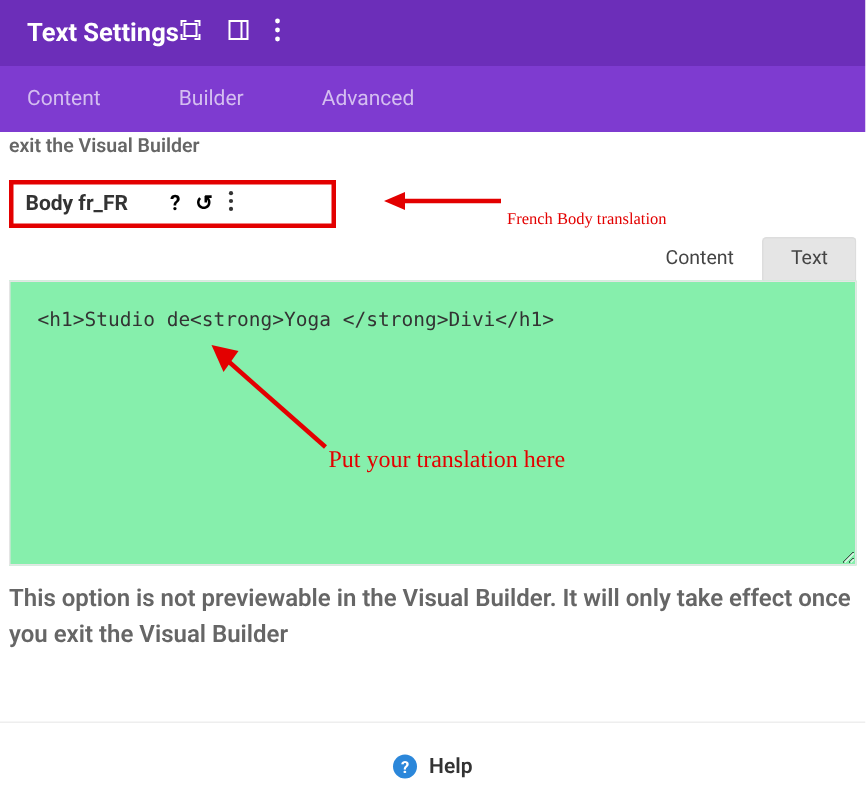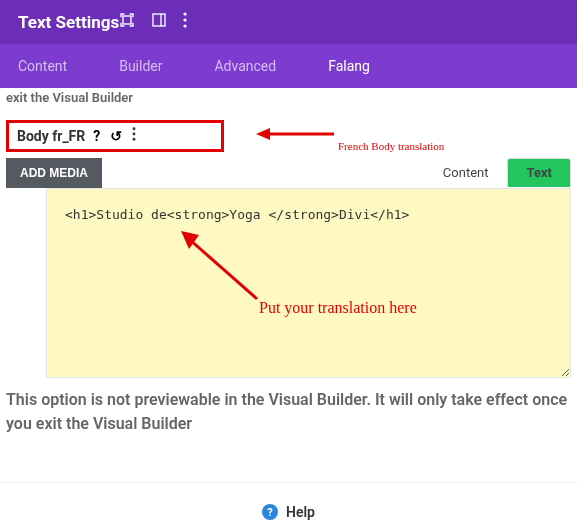--- a/index.html
+++ b/index.html
@@ -45,21 +45,21 @@
       display: flex;
       align-items: center;
       position: relative;
       margin-bottom: 4px;
     }
     .field-box {
       border: 3px solid #e30000;
       padding: 4px 8px;
       display: inline-flex;
       align-items: center;
-      gap: 8px;
+      gap: 28px;
       width: 218px;
       height: 32px;
     }
     .field-label { font-size: 14px; font-weight: 700; color: #333; }
     .field-icons { display: flex; gap: 10px; align-items: center; }
     .field-icons span { font-size: 14px; font-weight: 700; cursor: pointer; }
     
     .arrow1 {
       position: absolute;
       left: 250px;
@@ -90,40 +90,39 @@
       display: flex;
     }
     .ed-tab {
       padding: 6px 18px;
       font-size: 13px;
       color: #444;
       cursor: pointer;
       border: 1px solid transparent;
     }
     .ed-tab.active {
-      background: #22c55e;
+      background: #e5e5e5;
       border: 1px solid #ddd;
       border-bottom: none;
       border-radius: 3px 3px 0 0;
-      font-weight: 700;
+      font-weight: 400;
     }
     .clear { clear: both; }
     
     .editor {
-      background: #fef9c3;
+      background: #86efac;
       border: 1px solid #e5e5e5;
       min-height: 190px;
       padding: 18px;
       font-family: Consolas, Monaco, monospace;
       font-size: 13px;
       color: #333;
       position: relative;
       resize: vertical;
       overflow: auto;
-      margin-left: 40px;
     }
     .editor-inner { white-space: pre-wrap; }
     
     .arrow2-wrap {
       position: absolute;
       left: 130px;
       top: 38px;
       pointer-events: none;
     }
     .annot2 {
@@ -191,21 +190,20 @@
           <circle cx="2" cy="14" r="1.6"></circle>
         </svg>
     </span>
   </div>
 </div>
 
 <div class="tabs">
   <div class="tab">Content</div>
   <div class="tab">Builder</div>
   <div class="tab">Advanced</div>
-  <div class="tab active">Falang</div>
 </div>
 
 <div class="content">
   <div class="note-text">exit the Visual Builder</div>
 
   <div class="field-row">
     <div class="field-box">
       <span class="field-label">Body fr_FR</span>
       <div class="field-icons">
         <span>?</span>
@@ -220,21 +218,20 @@
       </div>
     </div>
     <svg class="arrow1" width="78" height="16" viewBox="0 0 78 16">
       <line x1="78" y1="8" x2="12" y2="8" stroke="#e30000" stroke-width="3"></line>
       <polygon points="0,8 14,2 14,14" fill="#e30000"></polygon>
     </svg>
     <div class="annot1">French Body translation</div>
   </div>
 
   <div class="editor-wrap">
-    <button class="add-media">ADD MEDIA</button>
     <div class="editor-tabs">
       <div class="ed-tab">Content</div>
       <div class="ed-tab active">Text</div>
     </div>
     <div class="clear"></div>
     <div class="editor">
       <div class="editor-inner">&lt;h1&gt;Studio de&lt;strong&gt;Yoga &lt;/strong&gt;Divi&lt;/h1&gt;</div>
       <svg class="arrow2-wrap" width="90" height="80" viewBox="0 0 90 80">
         <line x1="80" y1="72" x2="12" y2="12" stroke="#e30000" stroke-width="3"></line>
         <polygon points="4,4 22,8 12,22" fill="#e30000"></polygon>

